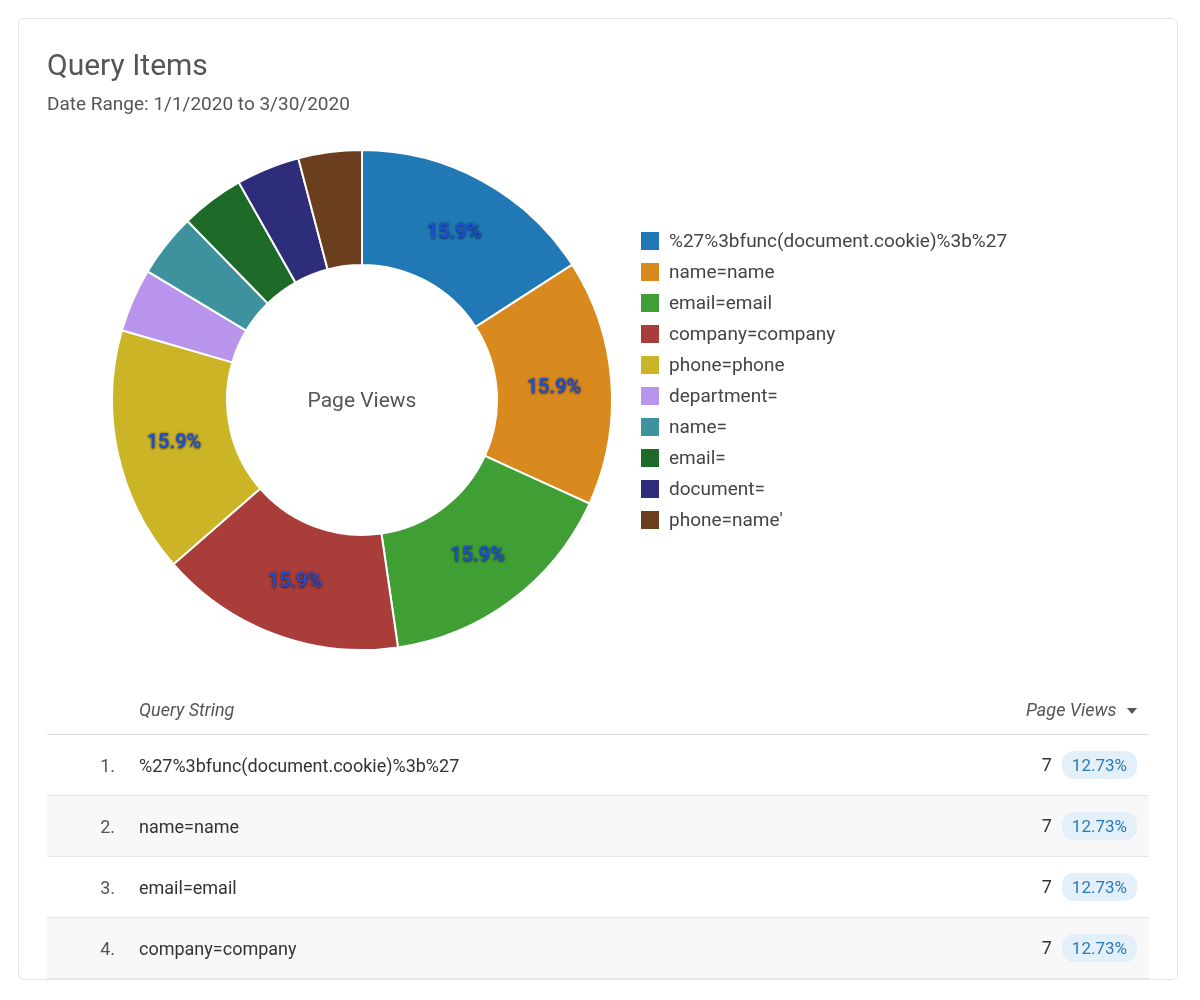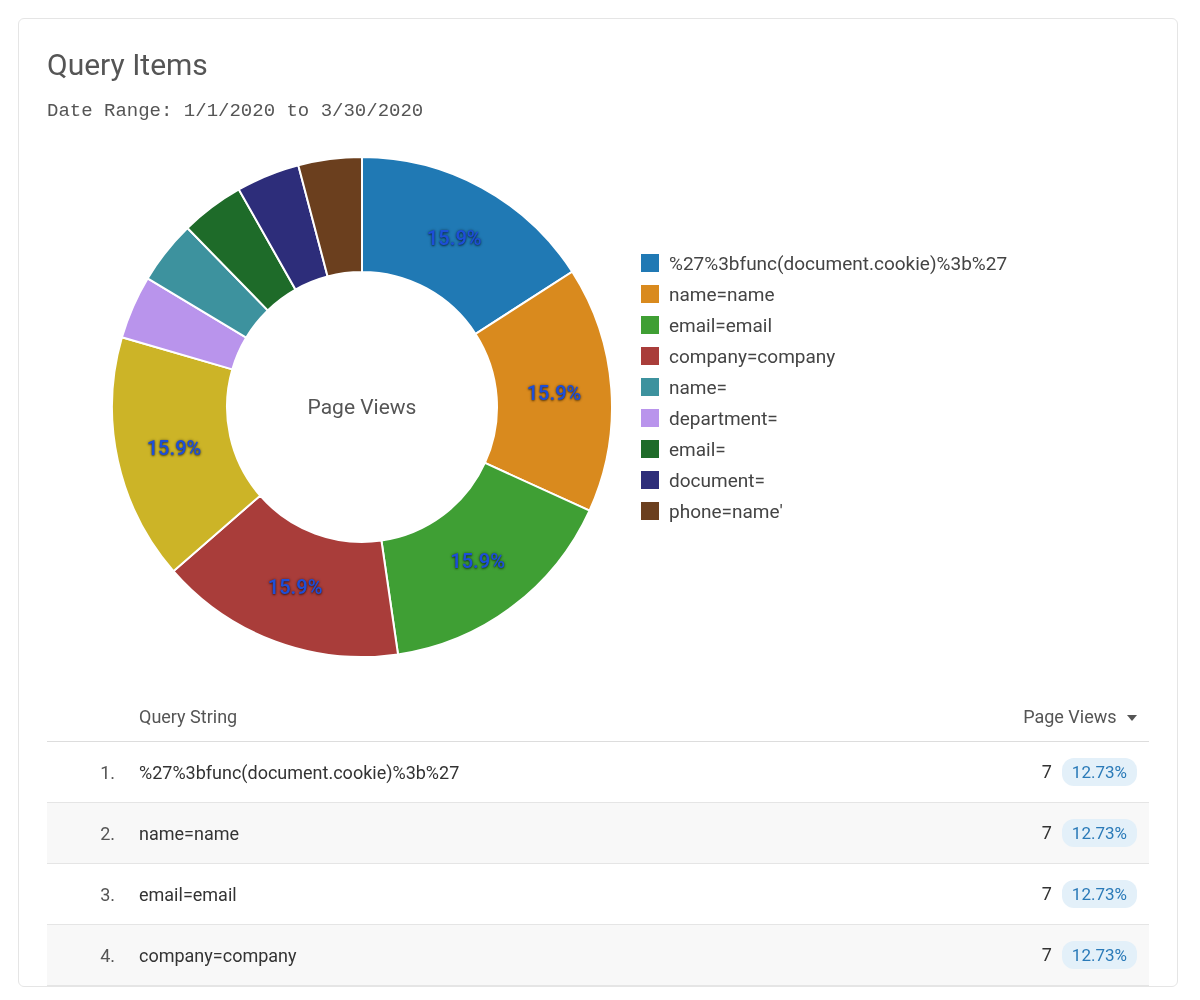--- a/index.html
+++ b/index.html
@@ -13,27 +13,26 @@
     margin: 18px 18px 0 18px;
     border: 1px solid #e5e5e5;
     border-radius: 6px;
     padding: 28px 28px 0 28px;
     width: 1160px;
   }
   .title {
     font-size: 30px;
     font-weight: 400;
     color: #555;
-    margin: 0 0 18px 0;
+    margin: 0 0 10px 0;
   }
   .subtitle {
     font-size: 19px;
     color: #555;
     margin: 0 0 30px 0;
-    font-family: Liberation Mono, monospace;
   }
   .chart-row {
     display: flex;
     align-items: center;
     gap: 24px;
     margin-bottom: 30px;
   }
   .donut-wrap {
     position: relative;
     width: 510px;
@@ -85,20 +84,21 @@
     border-collapse: collapse;
     font-size: 18px;
     color: #333;
   }
   table.data th {
     text-align: left;
     font-weight: 400;
     color: #555;
     padding: 14px 12px;
     border-bottom: 1px solid #ddd;
+    font-style: italic;
   }
   table.data th.idx { width: 80px; }
   table.data th.views {
     text-align: right;
     width: 230px;
     white-space: nowrap;
   }
   .sort-caret {
     display: inline-block;
     margin-left: 6px;
@@ -160,26 +160,30 @@
         </div>
         <div class="legend-item">
           <span class="swatch" style="background: rgb(63, 159, 52);"></span>
           <span>email=email</span>
         </div>
         <div class="legend-item">
           <span class="swatch" style="background: rgb(169, 61, 58);"></span>
           <span>company=company</span>
         </div>
         <div class="legend-item">
+          <span class="swatch" style="background: rgb(204, 180, 39);"></span>
+          <span>phone=phone</span>
+        </div>
+        <div class="legend-item">
+          <span class="swatch" style="background: rgb(185, 148, 236);"></span>
+          <span>department=</span>
+        </div>
+        <div class="legend-item">
           <span class="swatch" style="background: rgb(61, 146, 158);"></span>
           <span>name=</span>
-        </div>
-        <div class="legend-item">
-          <span class="swatch" style="background: rgb(185, 148, 236);"></span>
-          <span>department=</span>
         </div>
         <div class="legend-item">
           <span class="swatch" style="background: rgb(30, 107, 41);"></span>
           <span>email=</span>
         </div>
         <div class="legend-item">
           <span class="swatch" style="background: rgb(45, 45, 122);"></span>
           <span>document=</span>
         </div>
         <div class="legend-item">

